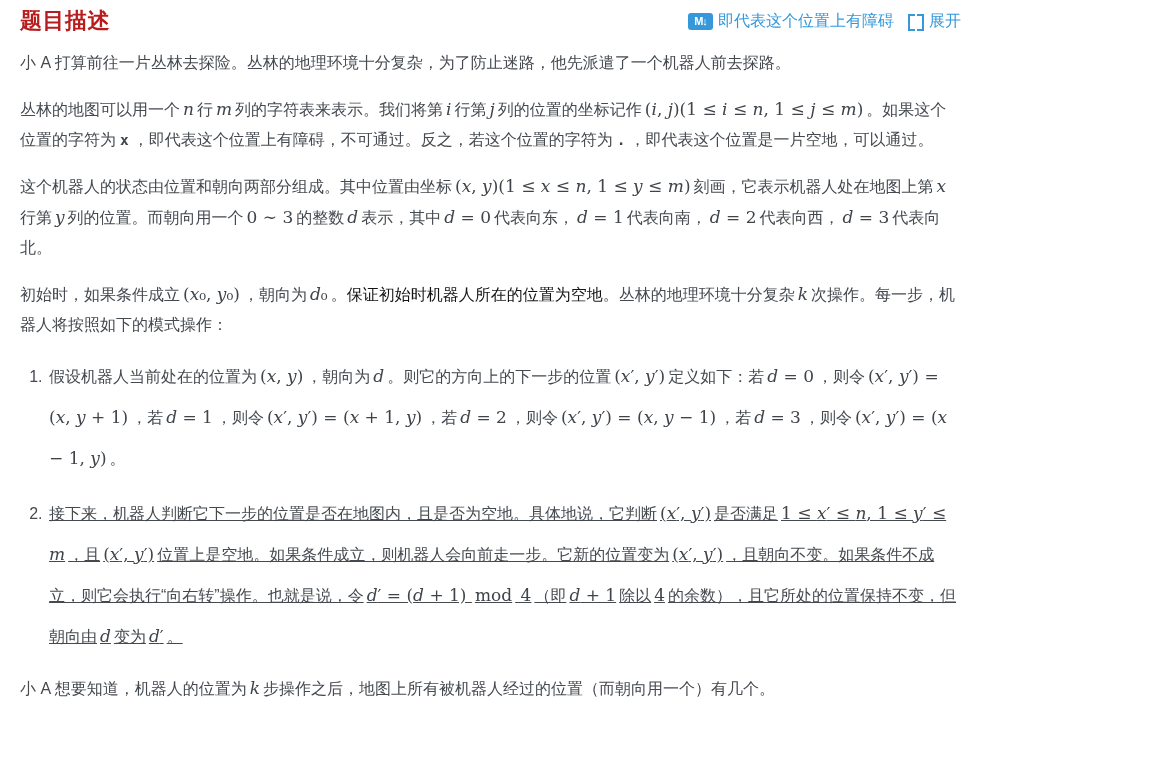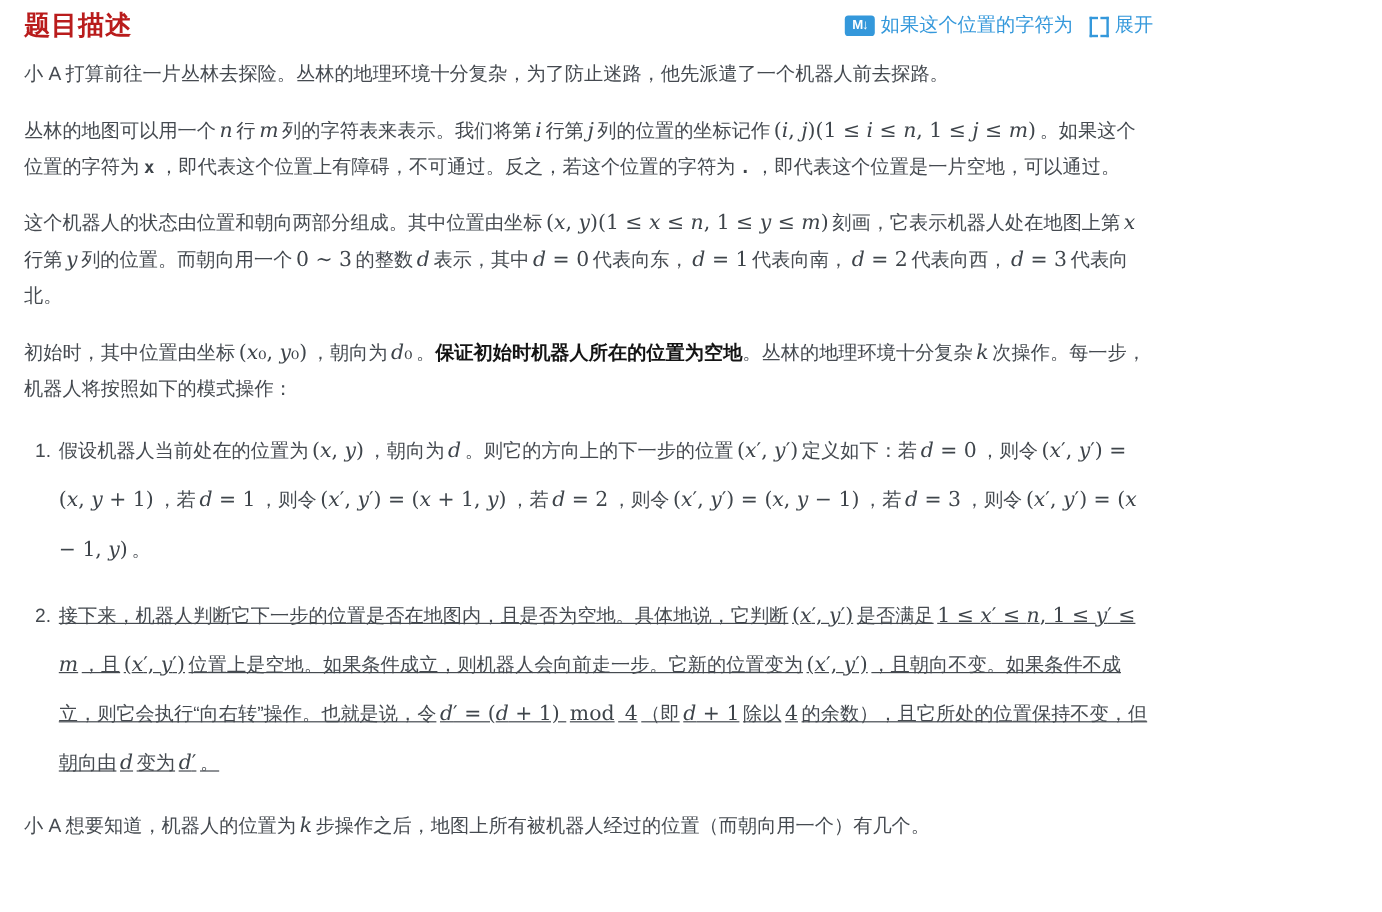--- a/index.html
+++ b/index.html
@@ -42,47 +42,47 @@
   .math {
     font-family:"DejaVu Serif", serif;
     font-size:17px; padding:0 3px; color:#3e444a;
   }
   .math i { font-style:italic; }
   .math .mop { font-style:normal; margin:0 3px; }
   code.tt {
     font-family:"DejaVu Sans Mono", "Liberation Mono", monospace;
     font-weight:700; font-size:14.5px; margin:0 4px; color:#3e444a;
   }
-  strong.emph { color:#141414; font-weight:700; }
+  strong.emph { color:#141414; font-weight:400; }
 </style>
 </head>
 <body>
 
 <div class="page">
   <div class="content-col">
 
     <div class="section-header">
       <h2 class="page-title">题目描述</h2>
       <div class="actions">
         <a class="action">
           <span class="md-icon"></span>
-          <span>如果这个位置的字符为</span>
+          <span>即代表这个位置上有障碍</span>
         </a>
         <a class="action">
           <span class="expand-icon"></span>
           <span>展开</span>
         </a>
       </div>
     </div>
 
     <div class="problem-body">
         <p><span>小 A 打算前往一片丛林去探险。丛林的地理环境十分复杂，为了防止迷路，他先派遣了一个机器人前去探路。</span></p>
         <p><span>丛林的地图可以用一个</span><span class="math"><i>n</i></span><span>行</span><span class="math"><i>m</i></span><span>列的字符表来表示。我们将第</span><span class="math"><i>i</i></span><span>行第</span><span class="math"><i>j</i></span><span>列的位置的坐标记作</span><span class="math"><span>(</span><i>i</i><span>, </span><i>j</i><span>)(1 ≤ </span><i>i</i><span> ≤ </span><i>n</i><span>, 1 ≤ </span><i>j</i><span> ≤ </span><i>m</i><span>)</span></span><span>。如果这个位置的字符为</span><code class="tt">x</code><span>，即代表这个位置上有障碍，不可通过。反之，若这个位置的字符为</span><code class="tt">.</code><span>，即代表这个位置是一片空地，可以通过。</span></p>
         <p><span>这个机器人的状态由位置和朝向两部分组成。其中位置由坐标</span><span class="math"><span>(</span><i>x</i><span>, </span><i>y</i><span>)(1 ≤ </span><i>x</i><span> ≤ </span><i>n</i><span>, 1 ≤ </span><i>y</i><span> ≤ </span><i>m</i><span>)</span></span><span>刻画，它表示机器人处在地图上第</span><span class="math"><i>x</i></span><span>行第</span><span class="math"><i>y</i></span><span>列的位置。而朝向用一个</span><span class="math"><span>0 ∼ 3</span></span><span>的整数</span><span class="math"><i>d</i></span><span>表示，其中</span><span class="math"><i>d</i><span> = 0</span></span><span>代表向东，</span><span class="math"><i>d</i><span> = 1</span></span><span>代表向南，</span><span class="math"><i>d</i><span> = 2</span></span><span>代表向西，</span><span class="math"><i>d</i><span> = 3</span></span><span>代表向北。</span></p>
-        <p><span>初始时，其中位置由坐标</span><span class="math"><span>(</span><i>x</i><span>₀, </span><i>y</i><span>₀)</span></span><span>，朝向为</span><span class="math"><i>d</i><span>₀</span></span><span>。</span><strong class="emph">保证初始时机器人所在的位置为空地</strong><span>。丛林的地理环境十分复杂</span><span class="math"><i>k</i></span><span>次操作。每一步，机器人将按照如下的模式操作：</span></p>
+        <p><span>初始时，如果条件成立</span><span class="math"><span>(</span><i>x</i><span>₀, </span><i>y</i><span>₀)</span></span><span>，朝向为</span><span class="math"><i>d</i><span>₀</span></span><span>。</span><strong class="emph">保证初始时机器人所在的位置为空地</strong><span>。丛林的地理环境十分复杂</span><span class="math"><i>k</i></span><span>次操作。每一步，机器人将按照如下的模式操作：</span></p>
         <ol>
           <li><span>假设机器人当前处在的位置为</span><span class="math"><span>(</span><i>x</i><span>, </span><i>y</i><span>)</span></span><span>，朝向为</span><span class="math"><i>d</i></span><span>。则它的方向上的下一步的位置</span><span class="math"><span>(</span><i>x</i><span>′, </span><i>y</i><span>′)</span></span><span>定义如下：若</span><span class="math"><i>d</i><span> = 0</span></span><span>，则令</span><span class="math"><span>(</span><i>x</i><span>′, </span><i>y</i><span>′) = (</span><i>x</i><span>, </span><i>y</i><span> + 1)</span></span><span>，若</span><span class="math"><i>d</i><span> = 1</span></span><span>，则令</span><span class="math"><span>(</span><i>x</i><span>′, </span><i>y</i><span>′) = (</span><i>x</i><span> + 1, </span><i>y</i><span>)</span></span><span>，若</span><span class="math"><i>d</i><span> = 2</span></span><span>，则令</span><span class="math"><span>(</span><i>x</i><span>′, </span><i>y</i><span>′) = (</span><i>x</i><span>, </span><i>y</i><span> − 1)</span></span><span>，若</span><span class="math"><i>d</i><span> = 3</span></span><span>，则令</span><span class="math"><span>(</span><i>x</i><span>′, </span><i>y</i><span>′) = (</span><i>x</i><span> − 1, </span><i>y</i><span>)</span></span><span>。</span></li>
           <li><span>接下来，机器人判断它下一步的位置是否在地图内，且是否为空地。具体地说，它判断</span><span class="math"><span>(</span><i>x</i><span>′, </span><i>y</i><span>′)</span></span><span>是否满足</span><span class="math"><span>1 ≤ </span><i>x</i><span>′ ≤ </span><i>n</i><span>, 1 ≤ </span><i>y</i><span>′ ≤ </span><i>m</i></span><span>，且</span><span class="math"><span>(</span><i>x</i><span>′, </span><i>y</i><span>′)</span></span><span>位置上是空地。如果条件成立，则机器人会向前走一步。它新的位置变为</span><span class="math"><span>(</span><i>x</i><span>′, </span><i>y</i><span>′)</span></span><span>，且朝向不变。如果条件不成立，则它会执行“向右转”操作。也就是说，令</span><span class="math"><i>d</i><span>′ = (</span><i>d</i><span> + 1) </span><span class="mop">mod</span><span> 4</span></span><span>（即</span><span class="math"><i>d</i><span> + 1</span></span><span>除以</span><span class="math"><span>4</span></span><span>的余数），且它所处的位置保持不变，但朝向由</span><span class="math"><i>d</i></span><span>变为</span><span class="math"><i>d</i><span>′</span></span><span>。</span></li>
         </ol>
         <p><span>小 A 想要知道，机器人的位置为</span><span class="math"><i>k</i></span><span>步操作之后，地图上所有被机器人经过的位置（而朝向用一个）有几个。</span></p>
       </div>
 
   </div>
 </div>
 

